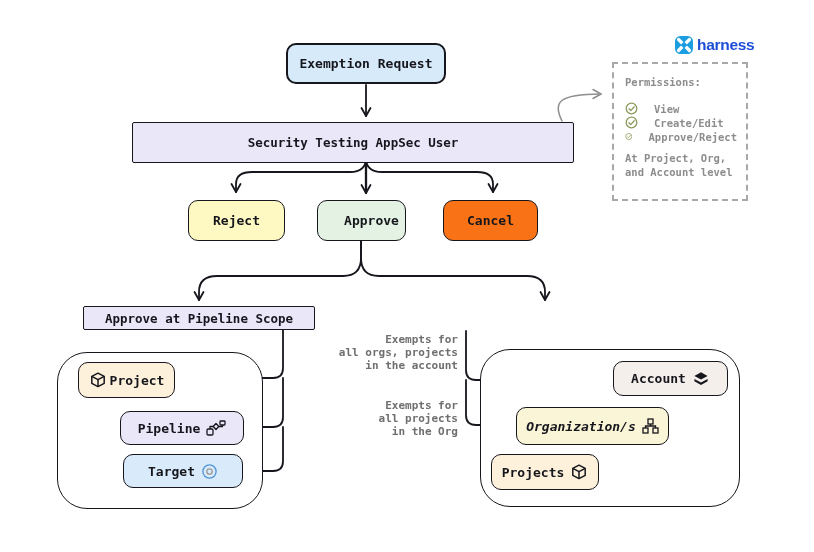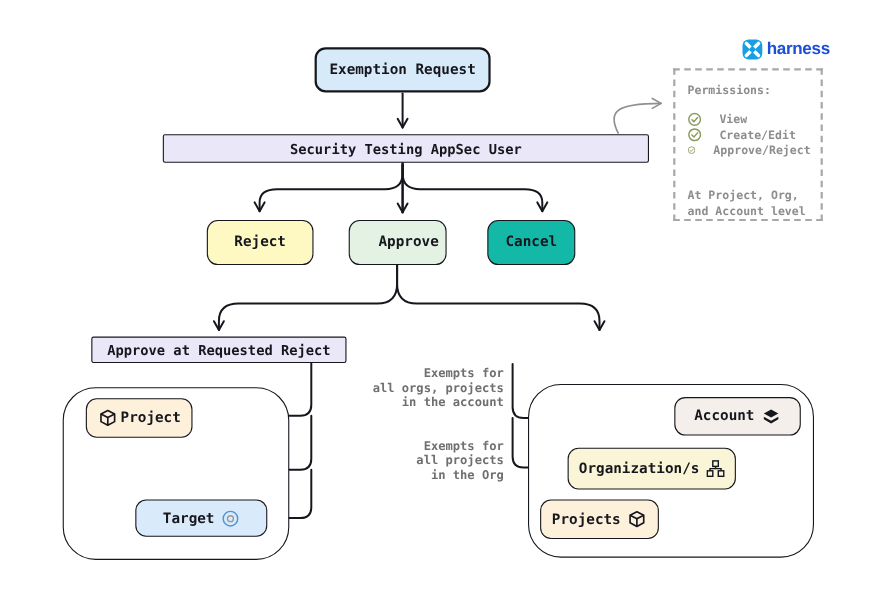--- a/index.html
+++ b/index.html
@@ -10,41 +10,41 @@
 
   .node{position:absolute;display:flex;align-items:center;justify-content:center;gap:6px;
         border:1.8px solid #16161d;border-radius:10px;background:#fff;color:#16161d;
         font-weight:bold;font-size:13px;white-space:nowrap;}
   .banner{position:absolute;display:flex;align-items:center;justify-content:center;
         border:1.6px solid #16161d;border-radius:2px;background:#eae7f8;color:#16161d;
         font-weight:bold;font-size:12.5px;white-space:nowrap;}
   .group{position:absolute;border:1.8px solid #16161d;border-radius:30px;background:#ffffff;}
 
   .n-exemption{left:286px;top:43px;width:160px;height:41px;background:#d7eaf9;border-width:2px;}
-  .n-appsec{left:148px;top:122px;width:442px;height:26px;}
+  .n-appsec{left:132px;top:122px;width:442px;height:41px;}
   .n-reject{left:188px;top:200px;width:97px;height:41px;background:#fef9c3;}
   .n-approve{left:317px;top:200px;width:89px;height:41px;background:#e3f2e3;padding-left:20px;}
-  .n-cancel{left:443px;top:200px;width:80px;height:41px;background:#14b8a6;}
+  .n-cancel{left:443px;top:200px;width:95px;height:41px;background:#f97316;}
   .n-requested{left:83px;top:306px;width:232px;height:24px;}
   .n-higher{left:440px;top:307px;width:233px;height:24px;}
   .g-left{left:57px;top:352px;width:206px;height:157px;}
   .g-right{left:480px;top:349px;width:260px;height:158px;}
   .n-project{left:78px;top:362px;width:97px;height:36px;background:#fdf1dc;gap:3px;}
   .n-pipeline{left:120px;top:411px;width:124px;height:34px;background:#eae7f8;}
   .n-target{left:123px;top:454px;width:120px;height:34px;background:#d9ebfa;}
   .n-account{left:613px;top:361px;width:115px;height:35px;background:#f5efec;}
-  .n-orgs{left:516px;top:407px;width:153px;height:38px;background:#faf5d7;}
+  .n-orgs{left:516px;top:407px;width:153px;height:38px;background:#faf5d7;font-style:italic;}
   .n-projects{left:491px;top:454px;width:108px;height:36px;background:#fdf1dc;}
 
   .perm{position:absolute;left:612px;top:62px;width:136px;height:139px;
         border:2px dashed #a8a8a8;background:#fff;color:#8d8d8d;
         font-size:10.5px;font-weight:bold;padding:12px 9px 0 11px;}
   .perm .ptitle{margin-bottom:13px;}
   .perm .prow{display:flex;align-items:flex-end;gap:16px;height:14px;}
-  .perm .pfoot{margin-top:28px;line-height:14px;}
+  .perm .pfoot{margin-top:8px;line-height:14px;}
 
   .logo{position:absolute;left:674px;top:35px;display:flex;align-items:center;gap:3px;}
   .logo .word{font-family:"Liberation Sans",sans-serif;font-weight:bold;font-size:15.5px;
         color:#1d4ed8;letter-spacing:-0.3px;}
 
   .ann{position:absolute;left:330px;width:128px;text-align:right;color:#6f6f6f;
        font-size:11px;font-weight:bold;line-height:13px;}
   .ann1{top:333px;}
   .ann2{top:399px;}
 </style>
@@ -99,32 +99,42 @@
     <span>Reject</span>
   </div>
   <div class="node n-approve">
     <span>Approve</span>
   </div>
   <div class="node n-cancel">
     <span>Cancel</span>
   </div>
 
   <div class="banner n-requested">
-    <span>Approve at Requested Reject</span>
+    <span>Approve at Pipeline Scope</span>
   </div>
 
   <div class="node n-project">
     <svg width="18" height="18" viewBox="0 0 18 18" fill="none" stroke="#16161d" stroke-width="1.5" stroke-linejoin="round">
       <path d="M9 2.2 L15.2 5.4 V12.3 L9 15.6 L2.8 12.3 V5.4 Z"></path>
       <path d="M2.8 5.4 L9 8.6 L15.2 5.4"></path>
         <path d="M9 8.6 V15.6"></path>
     </svg>
     <span>Project</span>
   </div>
 
+  <div class="node n-pipeline">
+    <span>Pipeline</span>
+    <svg width="20" height="16" viewBox="0 0 20 16" fill="none" stroke="#16161d" stroke-width="1.3" stroke-linejoin="round">
+      <rect x="1" y="9" width="6" height="6" rx="1.2"></rect>
+      <rect x="14" y="1" width="5" height="4" rx="0.8"></rect>
+      <path d="M10 3.5 L12.8 6.5 L10 9.5 L7.2 6.5 Z"></path>
+      <path d="M4 9 V6.5 H7.2"></path>
+        <path d="M12.8 6.5 H16.5 V5"></path>
+    </svg>
+  </div>
 
   <div class="node n-target">
     <span>Target</span>
     <svg width="17" height="17" viewBox="0 0 17 17" fill="none">
       <circle cx="8.5" cy="8.5" r="6.6" stroke="#4f93d8" stroke-width="1.3"></circle>
       <circle cx="8.5" cy="8.5" r="2.7" stroke="#9a9a9a" stroke-width="1.3"></circle>
     </svg>
   </div>
 
   <div class="node n-account">

